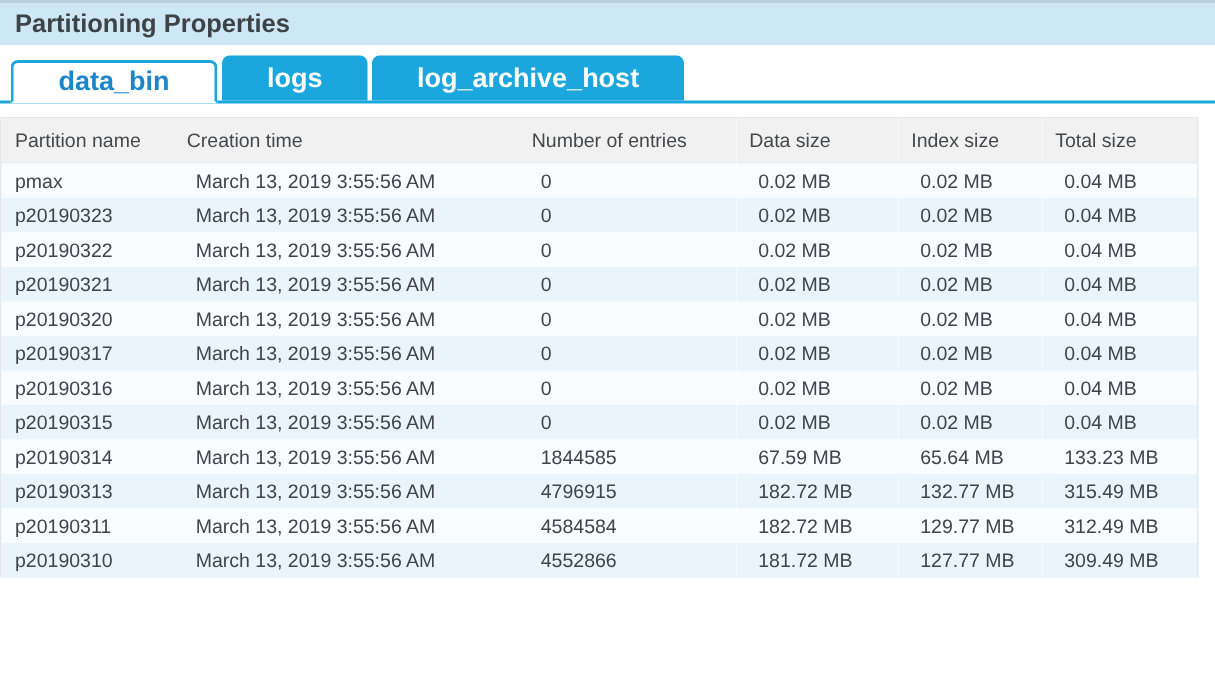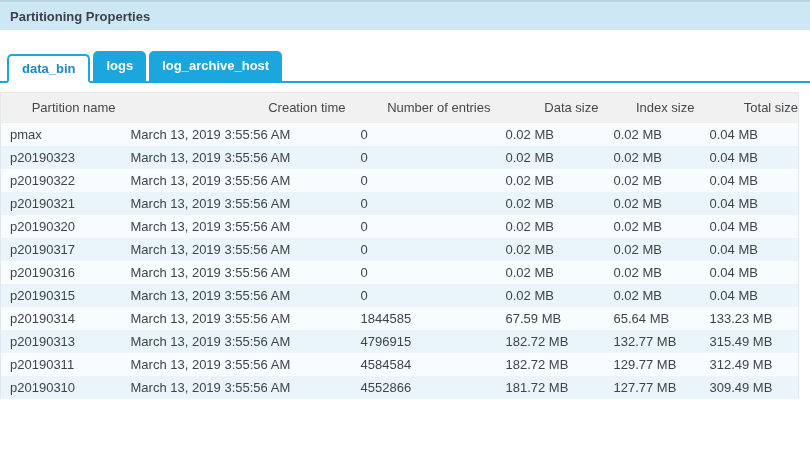--- a/index.html
+++ b/index.html
@@ -15,42 +15,42 @@
   html,body{margin:0;padding:0;}
   body{
     width:810px;height:453px;overflow:hidden;background:#fff;
     font-family:"Liberation Sans","DejaVu Sans",sans-serif;
   }
   .header-bar{
     height:30px;background:var(--header-bar);
     border-top:2px solid var(--header-bar-border);
     display:flex;align-items:center;padding-left:10px;
   }
-  .header-title{font-size:13px;font-weight:bold;color:#3D4247;}
+  .header-title{font-size:17px;font-weight:bold;color:#3D4247;}
   .tab-bar{
     display:flex;align-items:flex-end;gap:3px;
     padding:7px 0 0 7px;border-bottom:2px solid var(--accent);
   }
   .tab{
-    background:var(--accent);color:#fff;font-size:13px;font-weight:bold;
-    border-radius:5px 5px 0 0;padding:0 13px;height:30px;line-height:30px;
-    cursor:pointer;white-space:nowrap;margin-top:14px;
+    background:var(--accent);color:#fff;font-size:18px;font-weight:bold;
+    border-radius:5px 5px 0 0;padding:0 30px;height:30px;line-height:30px;
+    cursor:pointer;white-space:nowrap;
   }
   .tab.active{
     background:#fff;color:var(--active-tab-text);
     border:2px solid var(--accent);border-bottom:2px solid #fff;
     height:29px;line-height:25px;margin-bottom:-2px;position:relative;z-index:1;
   }
   table{
     border-collapse:collapse;table-layout:fixed;width:798px;margin-top:9px;
     border-left:1px solid #E2E8EC;border-right:1px solid #E2E8EC;
   }
   thead th{
     background:var(--th-bg);height:30px;font-weight:normal;font-size:13px;
-    color:#45484B;text-align:right;padding:0 0 0 9px;
+    color:#45484B;text-align:left;padding:0 0 0 9px;
     border-top:1px solid #E6E6E6;border-bottom:1px solid #EDEDED;
     white-space:nowrap;overflow:hidden;
   }
   tbody td{
     height:23px;font-size:13px;color:#40454A;padding:0 0 0 9px;
     white-space:nowrap;overflow:hidden;
   }
   tbody td.indent{padding-left:15px;}
   tbody tr:nth-child(odd){background:var(--row-light);}
   tbody tr:nth-child(even){background:var(--row-alt);}

